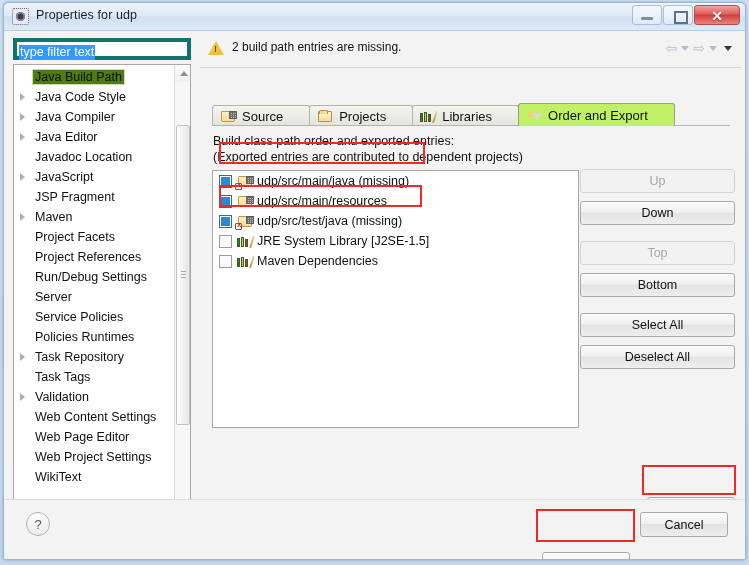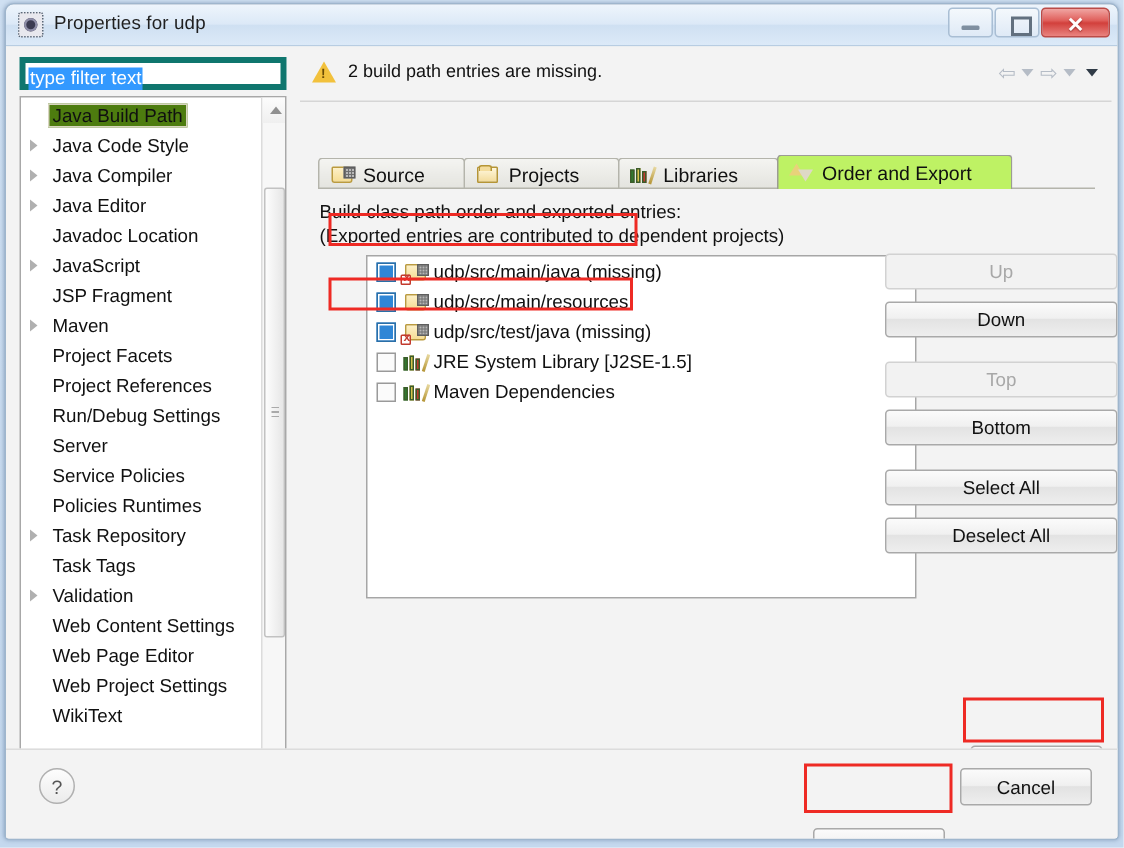--- a/index.html
+++ b/index.html
@@ -363,25 +363,24 @@
 
   .desc {
     position: absolute; left: 13px; top: 64px;
     font-size: 12.5px; color: #111; line-height: 16px;
   }
   .desc div { white-space: nowrap; }
 
   
   .listbox {
     position: absolute; left: 12px; top: 101px;
-    width: 367px; height: 229px;
+    width: 367px; height: 258px;
     background: #ffffff;
     border: 1px solid #a6a6a6;
     overflow: hidden;
-    margin-left: 32px;
   }
   .row {
     position: relative;
     height: 20px;
     display: flex; align-items: center;
     font-size: 12.5px; color: #101010;
     padding-left: 6px;
     white-space: nowrap;
     cursor: default;
   }
@@ -412,21 +411,21 @@
   .err-badge::after {
     content: "x";
     position: absolute; left: 1px; top: -3px;
     font-size: 8px; font-weight: bold; color: #c23b2e;
     line-height: 8px;
     font-family: "Liberation Sans", sans-serif;
   }
 
   
   .btn-col {
-    position: absolute; left: 390px; top: 100px;
+    position: absolute; left: 380px; top: 100px;
     width: 155px;
   }
   .ebtn {
     width: 155px; height: 24px;
     display: flex; align-items: center; justify-content: center;
     font-size: 12.5px; color: #111;
     background: linear-gradient(to bottom, #fbfbfb 0%, #f0f0f0 46%, #e3e3e3 50%, #eeeeee 100%);
     border: 1px solid #a9a9a9;
     border-radius: 3px;
     cursor: default;

